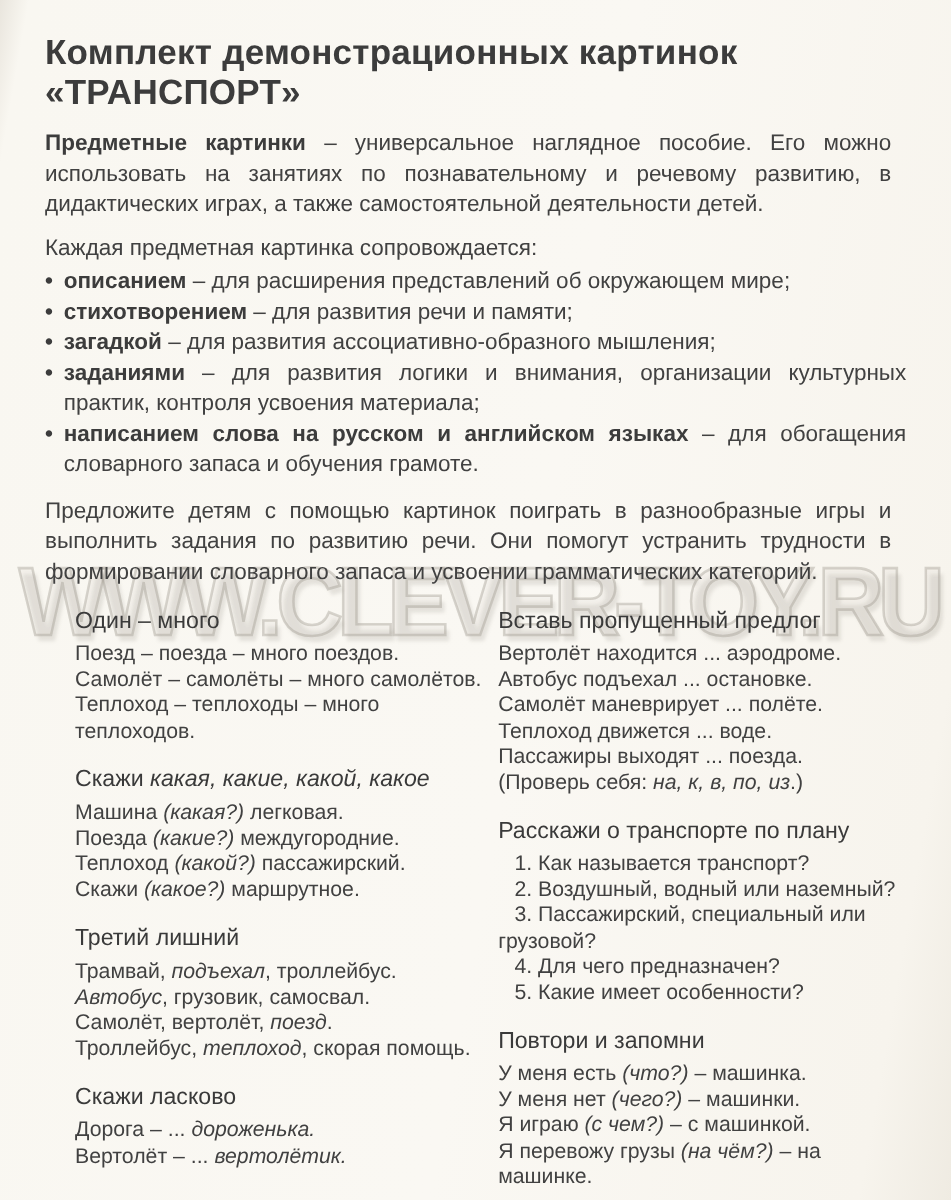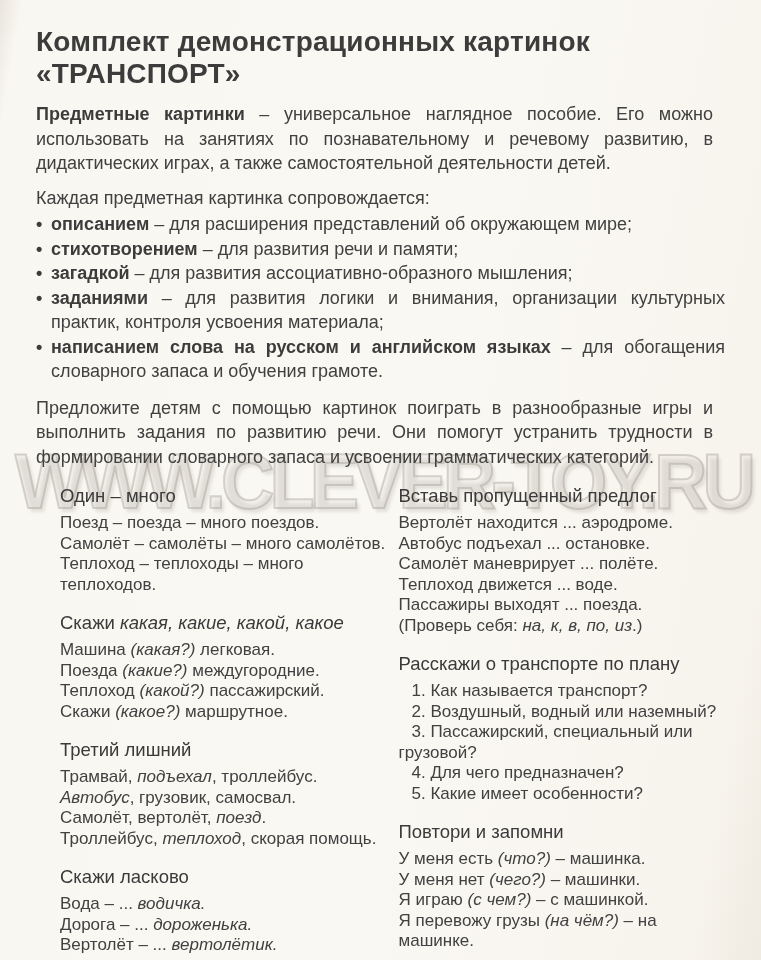--- a/index.html
+++ b/index.html
@@ -96,21 +96,20 @@
         </section>
         <section>
           <h2><span>Третий лишний</span></h2>
           <div class="line"><span>Трамвай, </span><span class="i">подъехал</span><span>, троллейбус.</span></div>
           <div class="line"><span class="i">Автобус</span><span>, грузовик, самосвал.</span></div>
           <div class="line"><span>Самолёт, вертолёт, </span><span class="i">поезд</span><span>.</span></div>
           <div class="line"><span>Троллейбус, </span><span class="i">теплоход</span><span>, скорая помощь.</span></div>
         </section>
         <section>
           <h2><span>Скажи ласково</span></h2>
-          <div class="line"><span>Вода – ... </span><span class="i">водичка.</span></div>
           <div class="line"><span>Дорога – ... </span><span class="i">дороженька.</span></div>
           <div class="line"><span>Вертолёт – ... </span><span class="i">вертолётик.</span></div>
 
         </section>
       </div>
 
       <div class="col right">
         <section>
           <h2><span>Вставь пропущенный предлог</span></h2>
           <div class="line"><span>Вертолёт находится ... аэродроме.</span></div>

